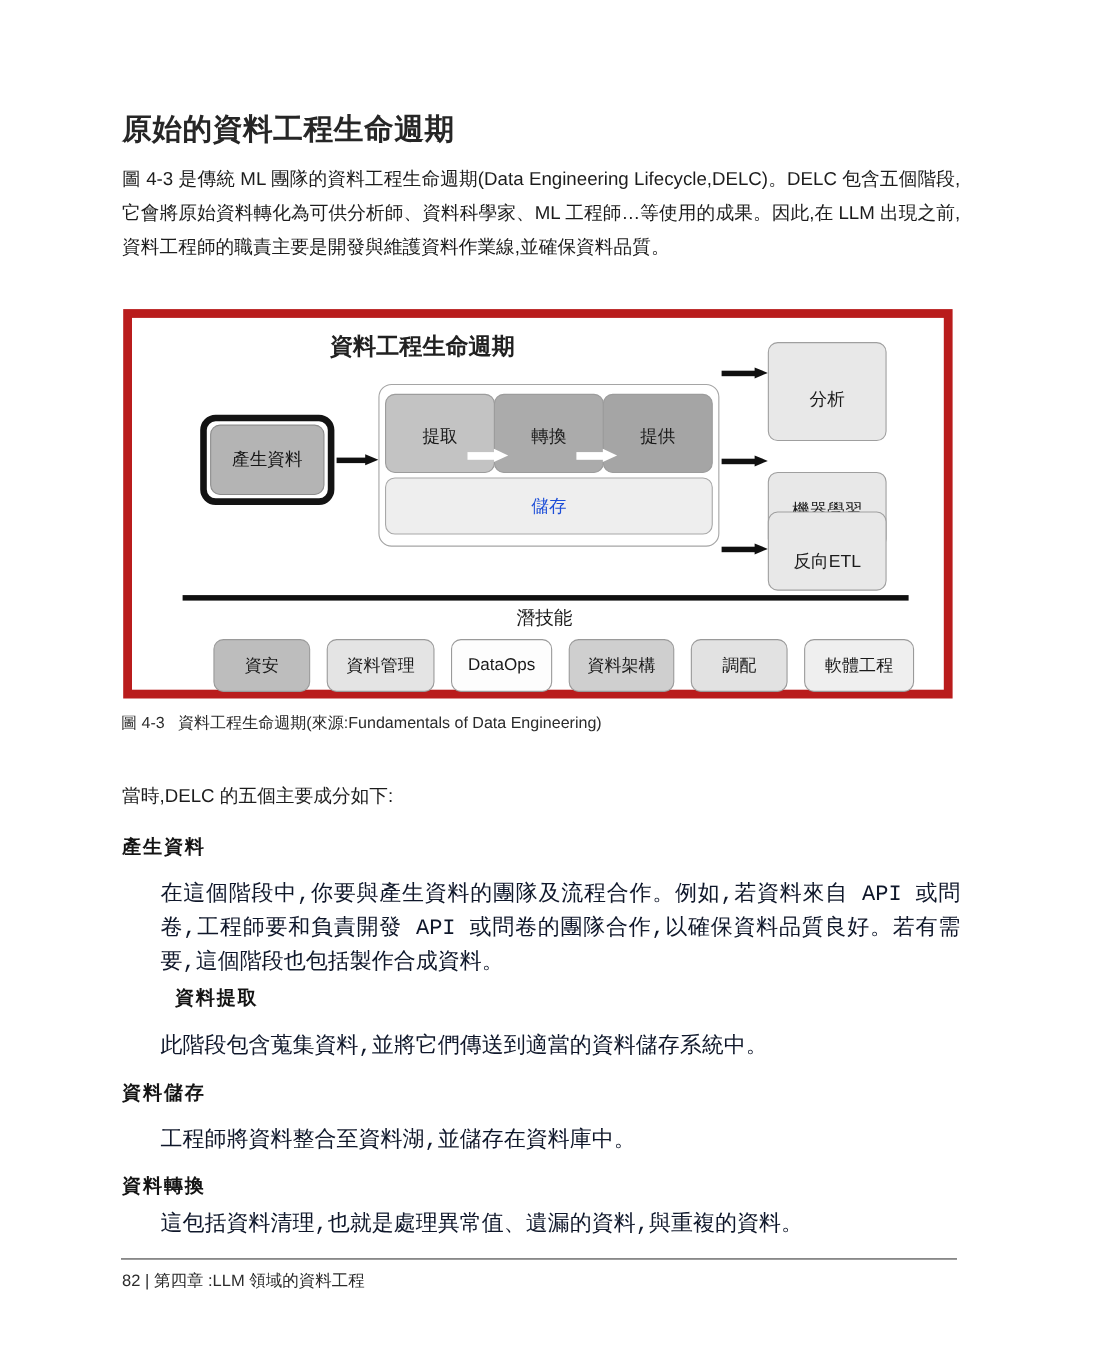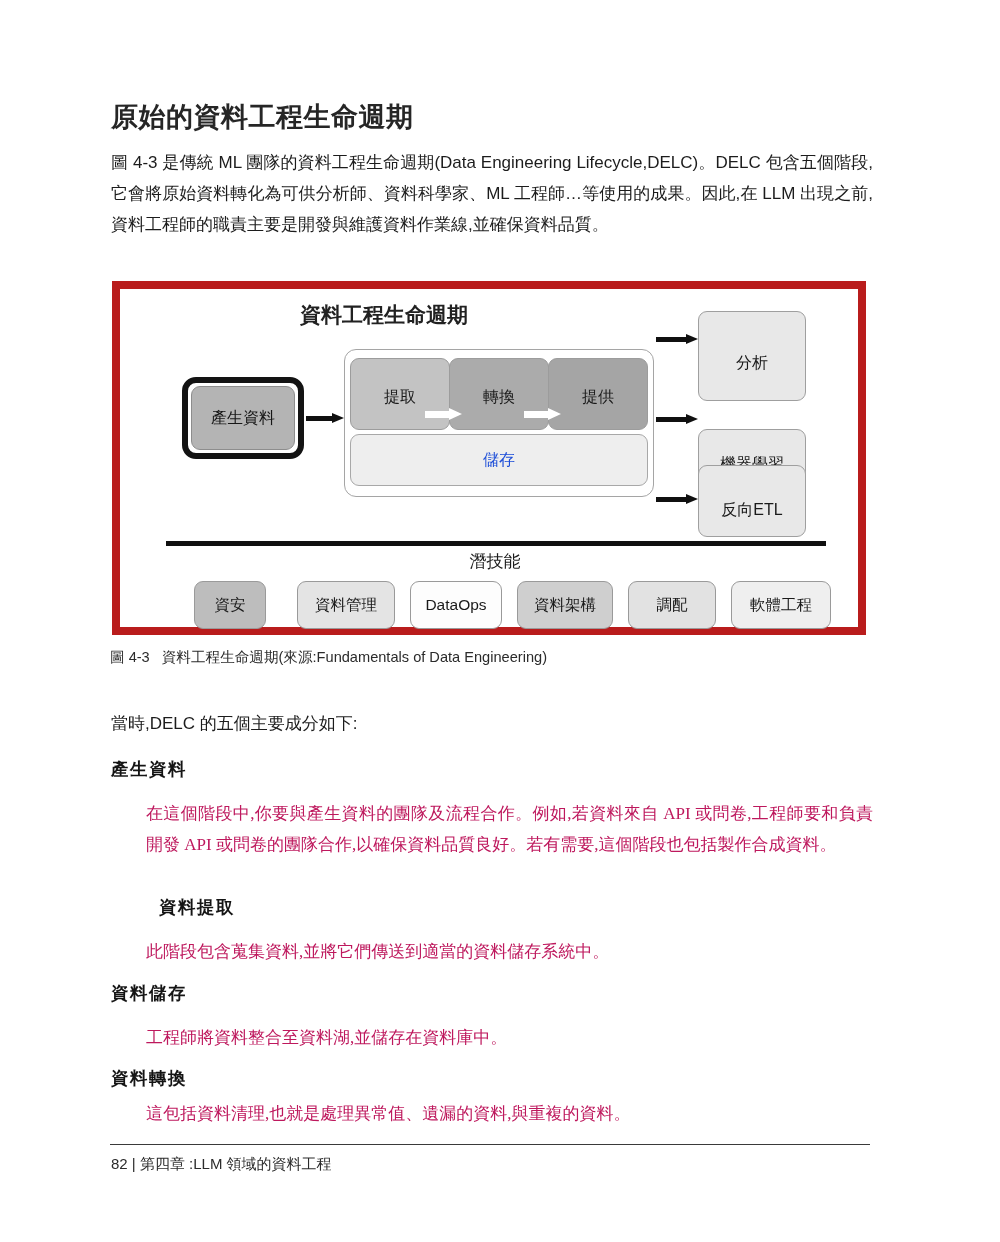--- a/index.html
+++ b/index.html
@@ -62,24 +62,24 @@
     position: absolute;
     font-family: "Liberation Serif", "DejaVu Serif", serif;
     font-size: 17.4px;
     font-weight: bold;
     letter-spacing: 1.6px;
     color: #141414;
     white-space: nowrap;
   }
   .def {
     position: absolute;
-    font-family: Liberation Serif, serif;
-    font-size: 17px;
+    font-family: Liberation Mono, monospace;
+    font-size: 20px;
     line-height: 31px;
-    color: #be185d;
+    color: #0f172a;
     text-align: justify;
     text-justify: inter-character;
   }
 
   
   .caption {
     position: absolute;
     left: 110px;
     top: 648px;
     font-family: "Liberation Sans", "DejaVu Sans", sans-serif;
@@ -316,21 +316,21 @@
     border: 1.6px solid #9a9a9a;
     border-radius: 9px;
     display: flex;
     align-items: center;
     justify-content: center;
     font-family: "Liberation Sans", "DejaVu Sans", sans-serif;
     font-size: 15.5px;
     color: #1a1a1a;
     white-space: nowrap;
   }
-  .uc-0 { left: 74px;  width: 72px;  background: #bdbdbd; }
+  .uc-0 { left: 74px;  width: 88px;  background: #bdbdbd; }
   .uc-1 { left: 177px; width: 98px;  background: #e4e4e4; }
   .uc-2 { left: 290px; width: 92px;  background: #fdfdfd; }
   .uc-3 { left: 397px; width: 96px;  background: #cfcfcf; }
   .uc-4 { left: 508px; width: 88px;  background: #e2e2e2; }
   .uc-5 { left: 611px; width: 100px; background: #efefef; }
 </style>
 </head>
 <body>
 
 <div class="page">

